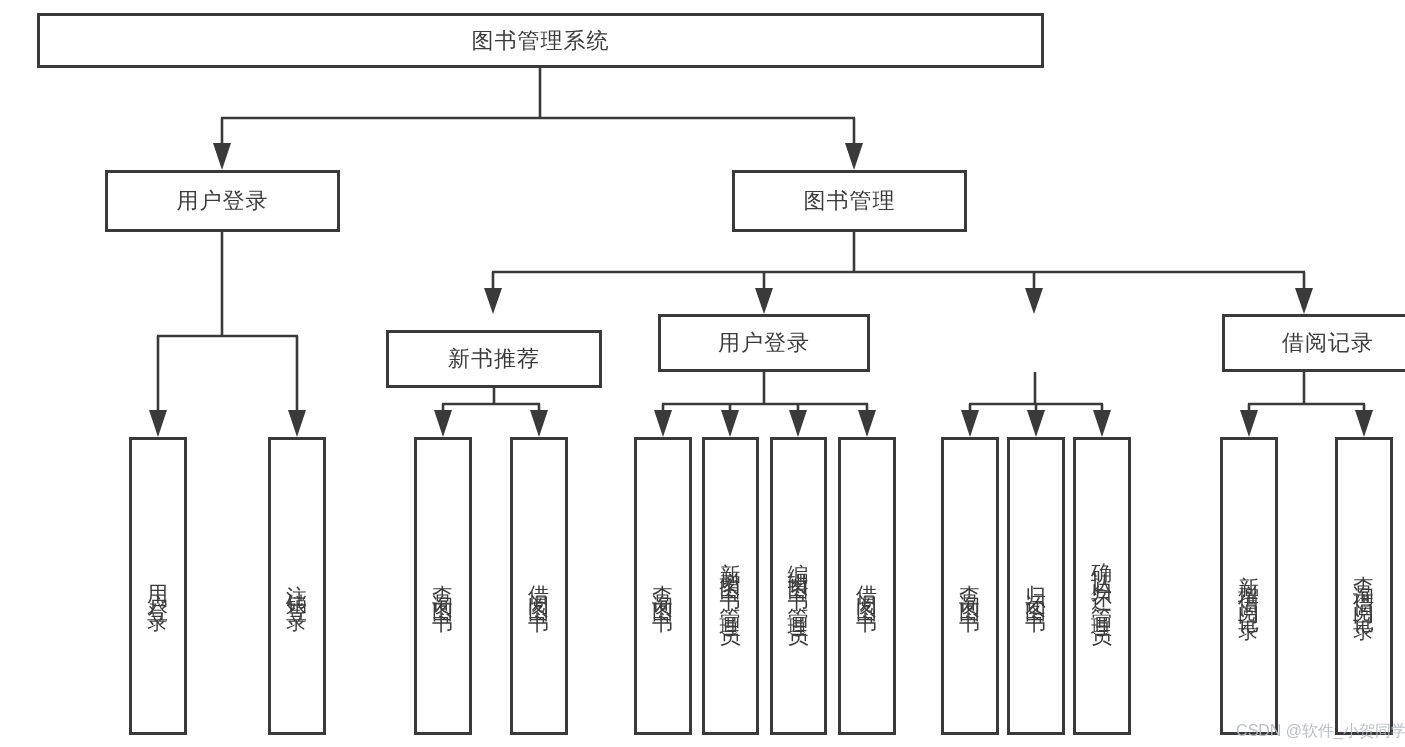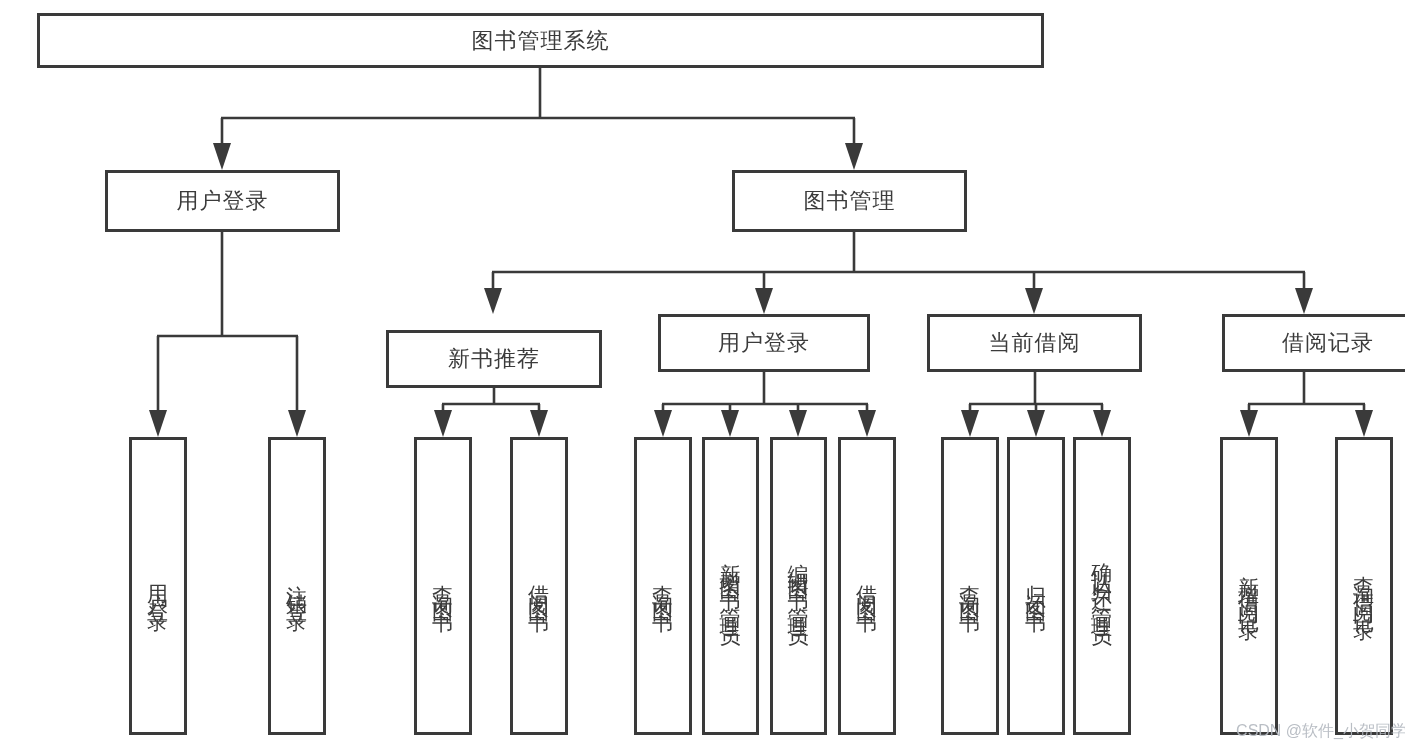--- a/index.html
+++ b/index.html
@@ -141,23 +141,20 @@
   <div class="box h" style="left:708px; top:170px; width:235px; height:62px;">
     <span class="lbl">图书管理</span>
   </div>
 
   <div class="box h" style="left:362px; top:330px; width:216px; height:58px;">
     <span class="lbl">新书推荐</span>
   </div>
   <div class="box h" style="left:634px; top:314px; width:212px; height:58px;">
     <span class="lbl">用户登录</span>
   </div>
-  <div class="box h" style="left:903px; top:314px; width:215px; height:58px;">
-    <span class="lbl">当前借阅</span>
-  </div>
   <div class="box h" style="left:1198px; top:314px; width:212px; height:58px;">
     <span class="lbl">借阅记录</span>
   </div>
 
   <div class="box v" style="left:105px; top:437px; width:58px; height:298px;">
     <span class="lbl">用户登录</span>
   </div>
   <div class="box v" style="left:244px; top:437px; width:58px; height:298px;">
     <span class="lbl">注销登录</span>
   </div>

